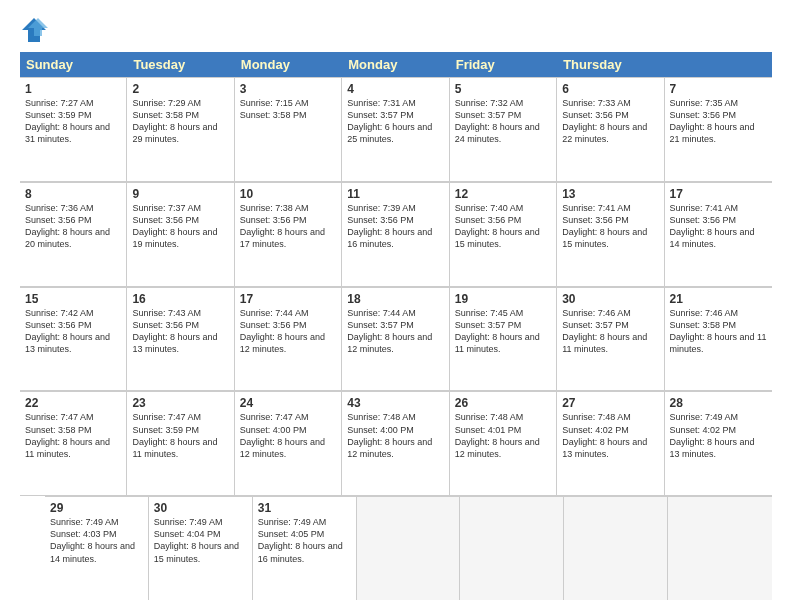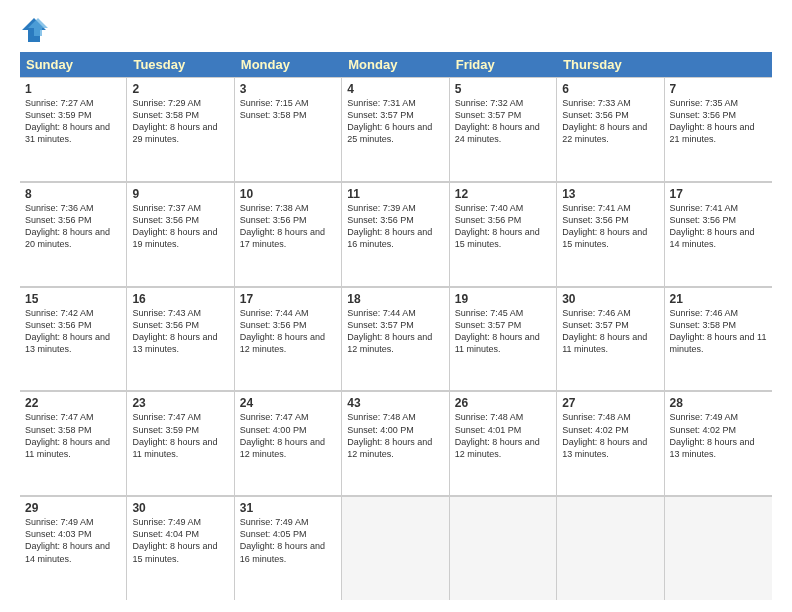--- a/index.html
+++ b/index.html
@@ -83,20 +83,21 @@
       flex-direction: column;
     }
     .cal-week {
       display: grid;
       grid-template-columns: repeat(7, 1fr);
       flex: 1;
       border-bottom: 1px solid #ccc;
     }
     .cal-week:last-child {
       border-bottom: none;
+      margin-left: 25px;
     }
     .cal-cell {
       border-right: 1px solid #ccc;
       border-top: 1px solid #ccc;
       padding: 4px 5px;
       font-size: 9.5px;
       color: #333;
       vertical-align: top;
       min-height: 0;
       overflow: hidden;

